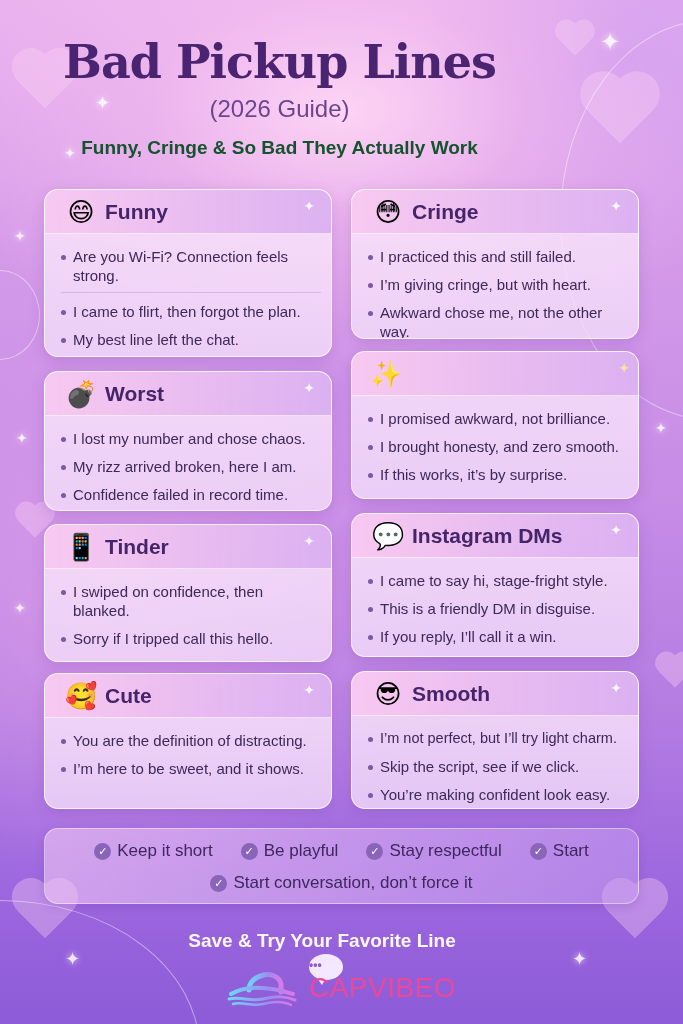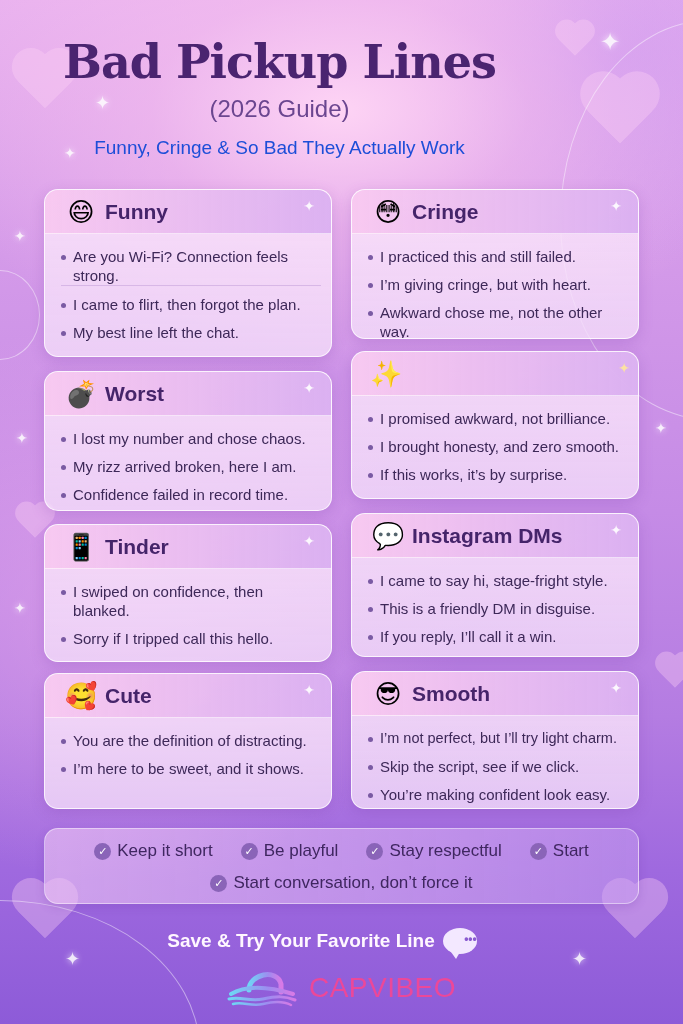--- a/index.html
+++ b/index.html
@@ -30,21 +30,21 @@
   .arc {
     position: absolute; border: 1.5px solid rgba(255,255,255,0.45); border-radius: 50%;
   }
 
   .header { position: absolute; top: 32px; left: 0; width: 559px; text-align: center; }
   .title {
     font-family: "DejaVu Serif", "Liberation Serif", serif;
     font-weight: bold; font-size: 46px; color: #4a2470; letter-spacing: -1px; line-height: 60px;
   }
   .subtitle { font-size: 24px; color: #6b4690; margin-top: 2px; line-height: 30px; }
-  .tagline { font-size: 19px; color: #1d4ed8; margin-top: 12px; line-height: 24px; }
+  .tagline { font-size: 19px; color: #14532d; margin-top: 12px; line-height: 24px; font-weight: bold; }
 
   .card {
     position: absolute; width: 288px;
     border-radius: 14px;
     background: linear-gradient(180deg, rgba(250,228,250,0.85) 0%, rgba(244,222,250,0.78) 100%);
     border: 1.5px solid rgba(255,255,255,0.75);
     box-shadow: 0 4px 14px rgba(120,60,170,0.22);
     overflow: hidden;
   }
   .card-head {
@@ -60,42 +60,42 @@
   .card-head .mini-spark { position: absolute; right: 16px; top: 8px; color: #fff; font-size: 14px; opacity: 0.9; }
   .card-body { padding: 7px 10px 6px 16px; }
   .line {
     position: relative; padding-left: 12px;
     font-size: 15px; color: #3d2858; line-height: 19px; margin: 6px 0 9px 0;
   }
   .line::before {
     content: ""; position: absolute; left: 0; top: 8px; width: 5px; height: 5px;
     border-radius: 50%; background: #7a5aa3;
   }
-  .line.divided { border-bottom: 1px solid rgba(170,130,200,0.35); }
+  .line.divided { border-bottom: 1px solid rgba(170,130,200,0.35); padding-bottom: 7px; }
 
   .tips {
     position: absolute; left: 44px; top: 828px; width: 595px; height: 76px;
     border-radius: 14px;
     background: linear-gradient(90deg, rgba(240,200,245,0.6), rgba(200,160,240,0.5));
     border: 1.5px solid rgba(255,255,255,0.45);
     box-shadow: 0 3px 10px rgba(100,50,160,0.2);
   }
   .tip-row { position: absolute; left: 0; width: 100%; display: flex; justify-content: center; gap: 28px; }
   .tip-row.r1 { top: 12px; }
   .tip-row.r2 { top: 44px; }
   .tip { display: flex; align-items: center; font-size: 17px; color: #3f2660; }
   .check {
     width: 17px; height: 17px; border-radius: 50%; background: #8a64b8;
     color: #fff; font-size: 11px; line-height: 17px; text-align: center; margin-right: 6px; font-weight: bold;
   }
 
   .cta {
-    position: absolute; top: 928px; left: 0; width: 644px; text-align: right;
+    position: absolute; top: 928px; left: 0; width: 644px; text-align: left;
     font-size: 19px; font-weight: bold; color: #fff7ff; line-height: 26px;
-    display: flex; justify-content: center; align-items: center;
+    display: flex; justify-content: center; align-items: center; flex-direction: column;
   }
   .bubble {
     display: inline-block; width: 34px; height: 26px; margin-left: 8px; border-radius: 50%;
     background: #f3e8ff; color: #8a5bd0; font-size: 12px; line-height: 22px; position: relative; font-weight: bold;
   }
   .bubble::after {
     content: ""; position: absolute; left: 8px; bottom: -5px; border-left: 5px solid transparent;
     border-right: 4px solid transparent; border-top: 7px solid #f3e8ff;
   }
   .brand {

